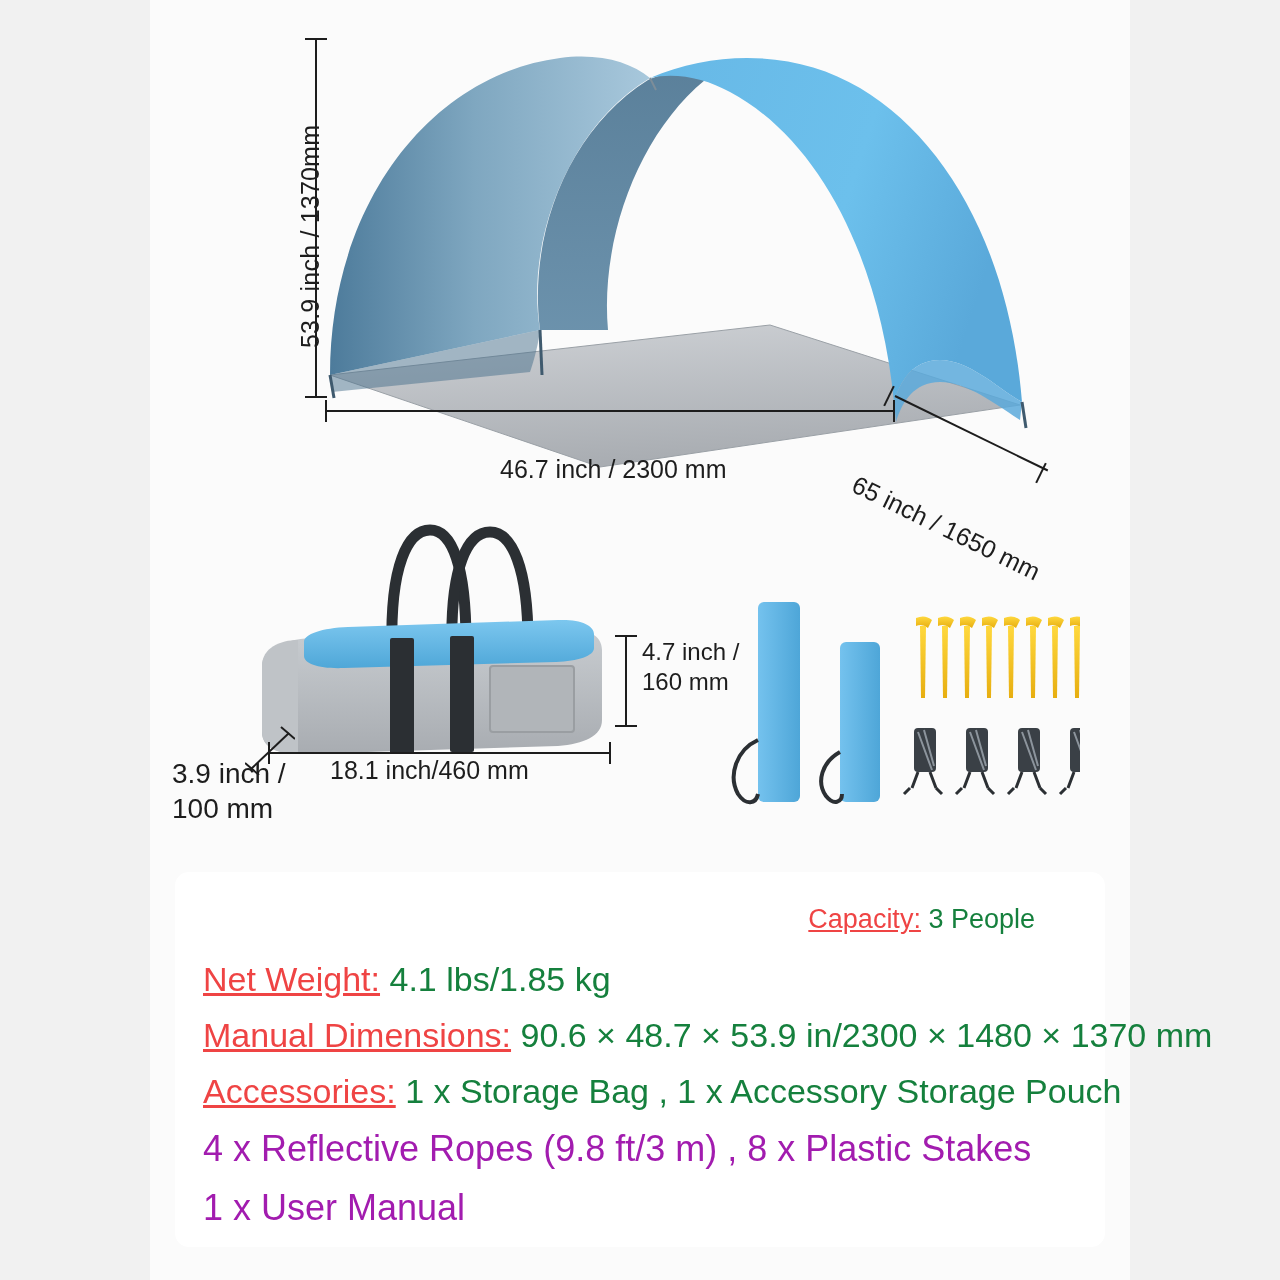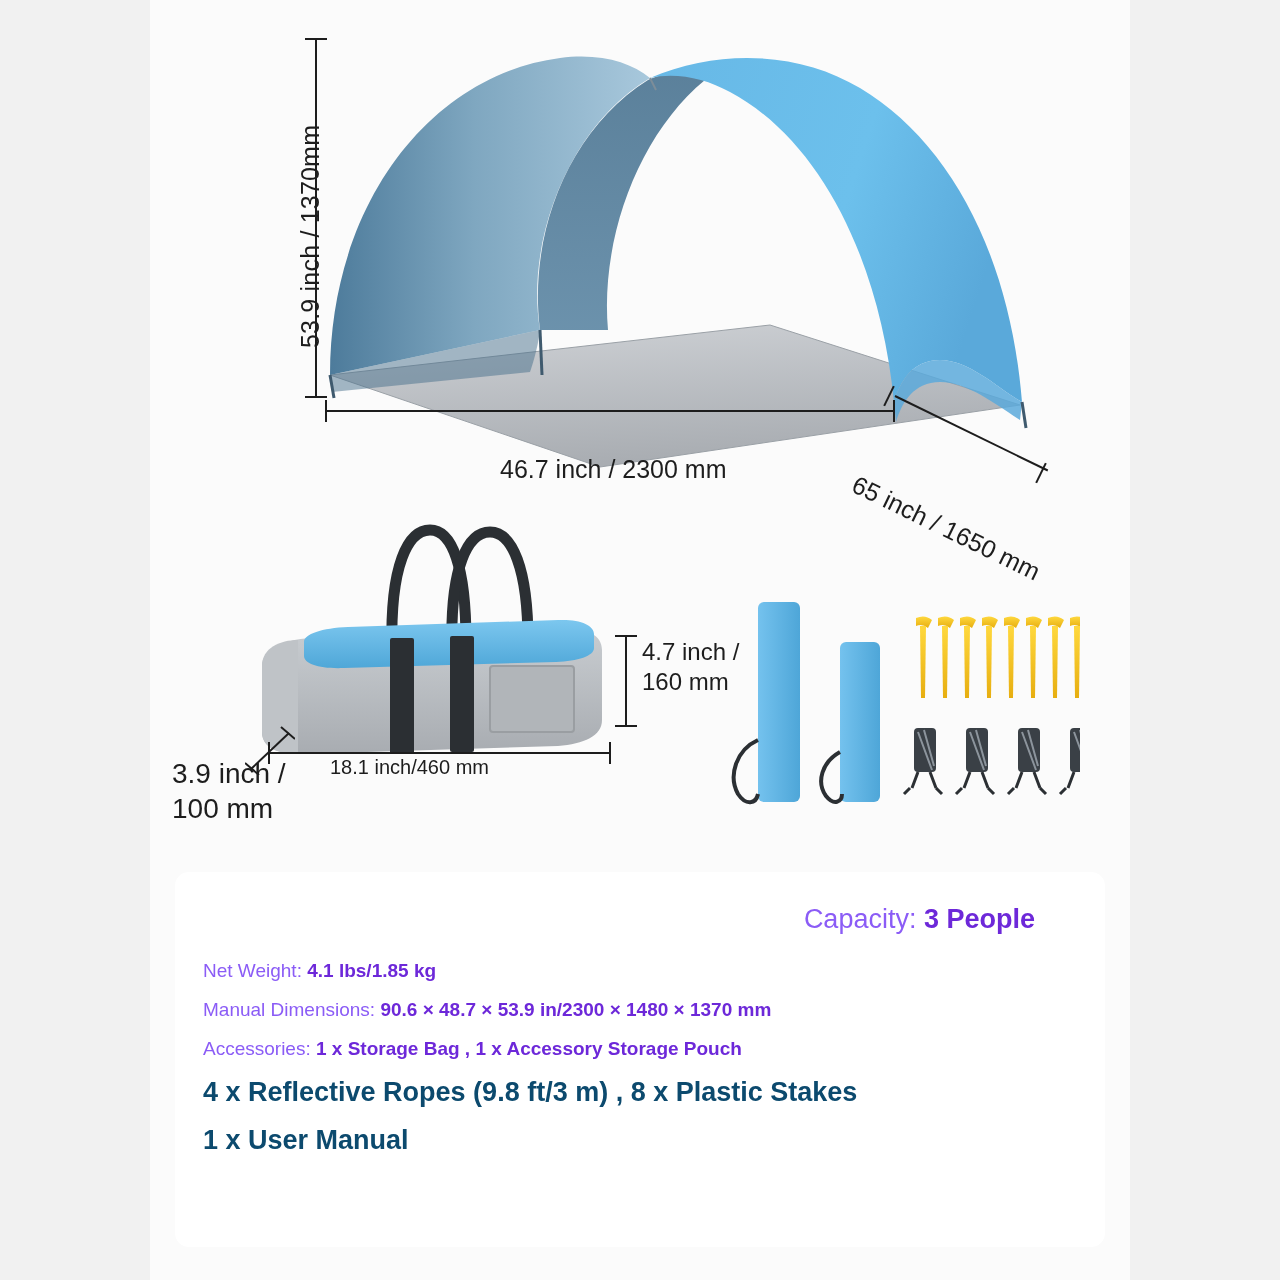--- a/index.html
+++ b/index.html
@@ -47,21 +47,21 @@
   .d-cap-r{position:absolute;left:1040px;top:462px;width:2px;height:22px;background:#1d1d1d;transform:rotate(26deg);}
   .d-label{position:absolute;left:860px;top:470px;font-size:25px;color:#1d1d1d;white-space:nowrap;
     transform:rotate(26deg);transform-origin:left top;}
 
   
   .bag-wrap{position:absolute;left:240px;top:470px;width:420px;height:330px;}
 
   .bag-h-dim{position:absolute;left:268px;top:752px;width:343px;height:2px;background:#1d1d1d;}
   .bag-h-cap-l{position:absolute;left:268px;top:742px;width:2px;height:22px;background:#1d1d1d;}
   .bag-h-cap-r{position:absolute;left:609px;top:742px;width:2px;height:22px;background:#1d1d1d;}
-  .bag-h-label{position:absolute;left:330px;top:756px;font-size:20px;color:#1d1d1d;white-space:nowrap;}
+  .bag-h-label{position:absolute;left:330px;top:756px;font-size:25px;color:#1d1d1d;white-space:nowrap;}
 
   .bag-v-dim{position:absolute;left:625px;top:635px;width:2px;height:92px;background:#1d1d1d;}
   .bag-v-cap-t{position:absolute;left:615px;top:635px;width:22px;height:2px;background:#1d1d1d;}
   .bag-v-cap-b{position:absolute;left:615px;top:725px;width:22px;height:2px;background:#1d1d1d;}
   .bag-v-label{position:absolute;left:642px;top:637px;font-size:24px;color:#1d1d1d;line-height:1.25;white-space:nowrap;}
   .bag-d-label{position:absolute;left:172px;top:756px;font-size:28px;color:#1d1d1d;line-height:1.25;white-space:nowrap;}
 
   
   .acc-wrap{position:absolute;left:700px;top:590px;width:380px;height:240px;}
 
@@ -70,25 +70,25 @@
     position:absolute;left:175px;top:872px;width:930px;height:375px;
     background:#ffffff;border-radius:14px;
   }
   .spec-capacity{
     position:absolute;right:70px;top:32px;font-size:27px;color:#3b3b3b;white-space:nowrap;
   }
   .spec-list{
     position:absolute;left:28px;top:88px;width:880px;
   }
   .spec-row{
-    font-size:19px;color:#3b3b3b;margin-bottom:17px;white-space:nowrap;
-  }
-  .val{color:#6d28d9;font-weight:bold;}
-  .lbl{color:#8b5cf6;}
-  .orange-line{font-size:27px;color:#0c4a6e;font-weight:bold;margin-bottom:17px;white-space:nowrap;}
+    font-size:34px;color:#3b3b3b;margin-bottom:17px;white-space:nowrap;
+  }
+  .val{color:#15803d;font-weight:normal;}
+  .lbl{color:#ef4444;text-decoration:underline;}
+  .orange-line{font-size:36px;color:#a21caf;font-weight:normal;margin-bottom:17px;white-space:nowrap;}
 </style>
 </head>
 <body>
 
 <div class="canvas">
 
   <div class="side-band left"></div>
   <div class="side-band right"></div>
   <div class="stage"></div>
 

